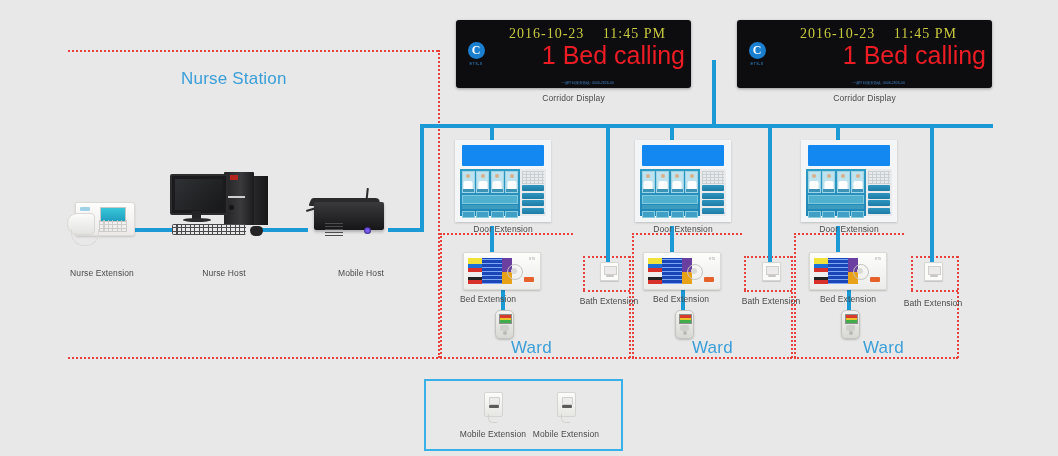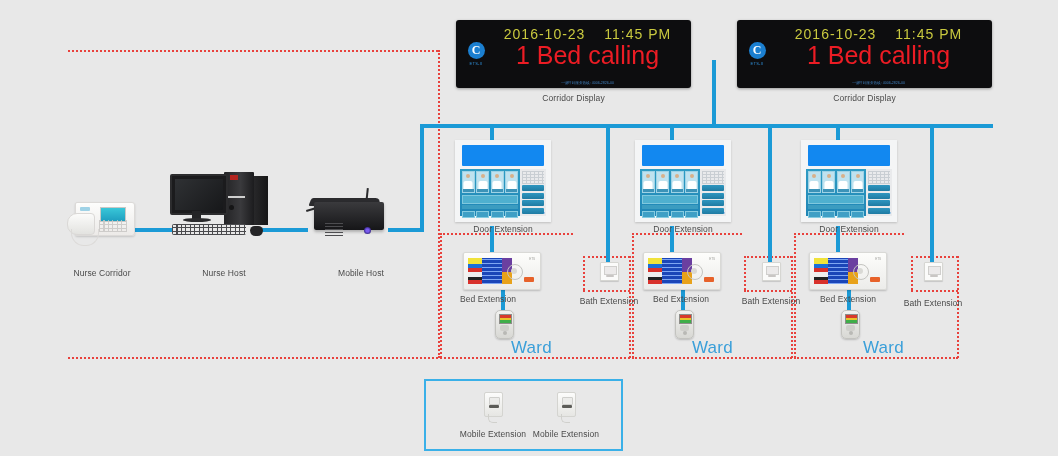--- a/index.html
+++ b/index.html
@@ -61,30 +61,30 @@
     font-size:12px;line-height:17px;font-weight:bold;
     margin:0 auto 2px auto;
     font-family:"Liberation Serif",serif;
   }
   .corridor .logo .brand{
     font-size:4px;color:#2f8fd8;letter-spacing:.3px;
   }
   .corridor .dtline{
     position:absolute;left:34px;right:6px;top:6px;
     color:#c9c93f;
-    font-family:Liberation Sans, sans-serif;
+    font-family:Liberation Serif, serif;
     font-size:14px;letter-spacing:1px;
     text-align:center;white-space:nowrap;
   }
   .corridor .dtline .tm{margin-left:14px;}
   .corridor .msg{
     position:absolute;left:34px;right:6px;top:22px;
     color:#ec1c24;
     font-size:25px;line-height:26px;
-    text-align:center;white-space:nowrap;
+    text-align:right;white-space:nowrap;
   }
   .corridor .foot{
     position:absolute;left:34px;right:6px;bottom:3px;
     color:#3f7fbd;font-size:3.6px;text-align:center;white-space:nowrap;
   }
 
   
   .door{
     position:absolute;width:96px;height:82px;
     background:#f4f5f6;
@@ -431,34 +431,35 @@
     </div>
     <div class="dtline">
       <span>2016-10-23</span>
       <span class="tm">11:45 PM</span>
     </div>
     <div class="msg">1 Bed calling</div>
     <div class="foot">一键呼叫服务热线: 4006-2826-00</div>
   </div>
   <div class="cap" style="left:737px;top:93px;width:255px;">Corridor Display</div>
 
+  <div class="zone-title" style="left:181px;top:69px;">Nurse Station</div>
   <div class="zone-title" style="left:511px;top:338px;">Ward</div>
   <div class="zone-title" style="left:692px;top:338px;">Ward</div>
   <div class="zone-title" style="left:863px;top:338px;">Ward</div>
 
   <div class="nphone" style="left:67px;top:196px;">
     <div class="base">
       <div class="mini"></div>
       <div class="scr"></div>
       <div class="kp"></div>
     </div>
     <div class="hs"></div>
     <div class="cord"></div>
   </div>
-  <div class="cap" style="left:57px;top:268px;width:90px;">Nurse Corridor</div>
+  <div class="cap" style="left:57px;top:268px;width:90px;">Nurse Extension</div>
 
   <div class="mhost" style="left:170px;top:172px;">
     <div class="twr2"></div>
     <div class="twr">
       <div class="red"></div>
       <div class="sl"></div>
       <div class="sl2"></div>
     </div>
     <div class="mon"></div>
     <div class="stand"></div>

